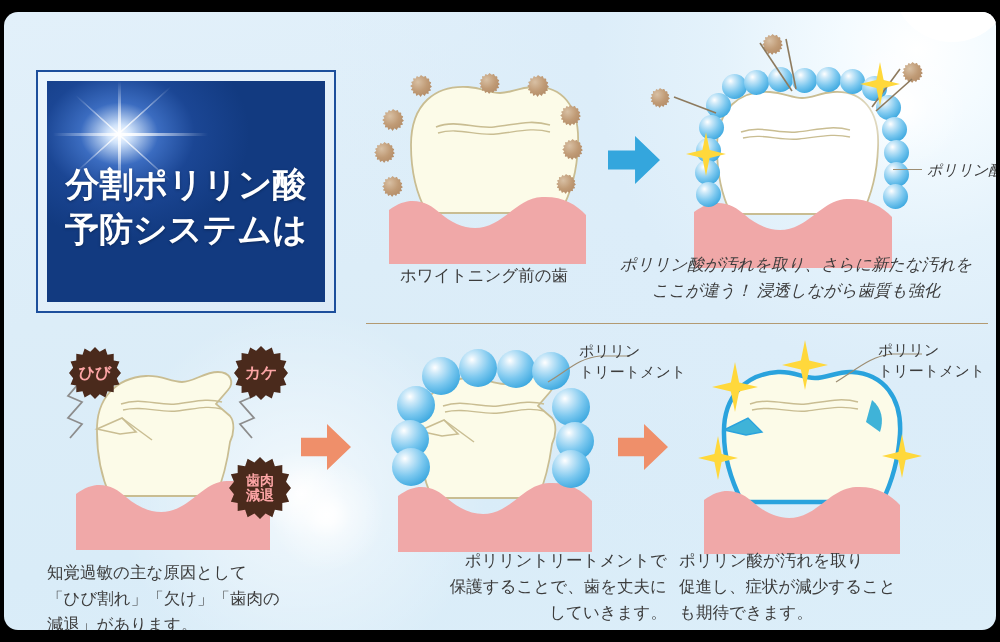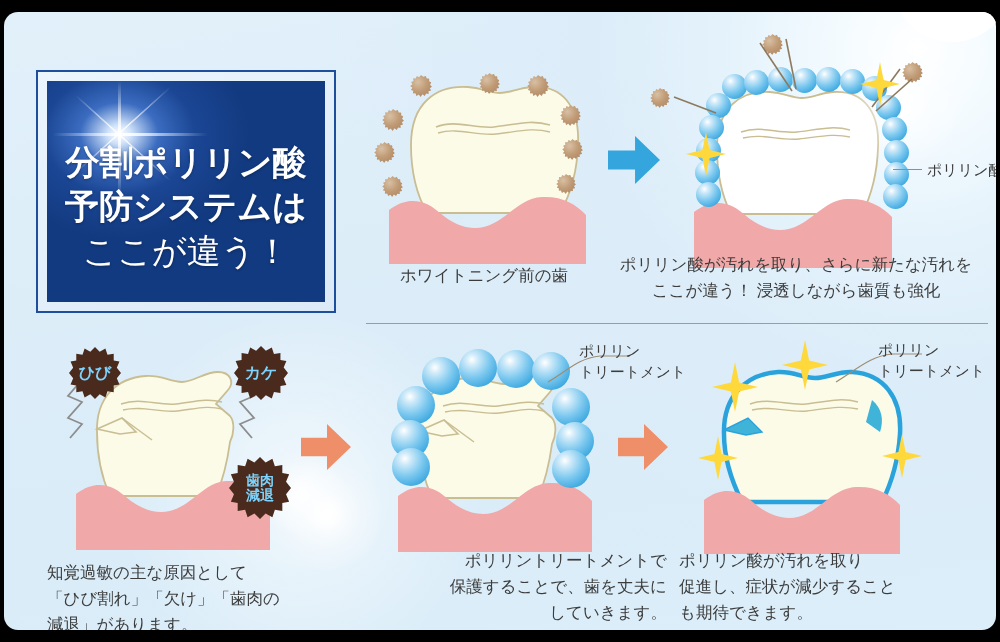--- a/index.html
+++ b/index.html
@@ -108,21 +108,21 @@
   }
   .leader {
     position: absolute;
     background: #9d8d72;
     height: 1px;
   }
   
   .burst {
     position: absolute;
     background: #4a2a1c;
-    color: #7dd3fc;
+    color: #fca5a5;
     display: flex; align-items: center; justify-content: center;
     text-align: center;
     font-weight: 700;
     line-height: 1.08;
     clip-path: polygon(
       50% 0%, 59% 9%, 70% 3%, 74% 15%, 86% 13%, 86% 26%, 97% 28%, 92% 40%,
       100% 50%, 92% 60%, 97% 72%, 86% 74%, 86% 87%, 74% 85%, 70% 97%, 59% 91%,
       50% 100%, 41% 91%, 30% 97%, 26% 85%, 14% 87%, 14% 74%, 3% 72%, 8% 60%,
       0% 50%, 8% 40%, 3% 28%, 14% 26%, 14% 13%, 26% 15%, 30% 3%, 41% 9%);
   }
@@ -169,21 +169,20 @@
 
     <div id="title-box">
       <div id="title-inner">
         <div class="t-ray" id="tr-h"></div>
         <div class="t-ray" id="tr-v"></div>
         <div class="t-ray" id="tr-d1"></div>
         <div class="t-ray" id="tr-d2"></div>
         <div id="title-text">
           <div>分割ポリリン酸</div>
           <div>予防システムは</div>
-          <div class="l3">ここが違う！</div>
         </div>
       </div>
     </div>
 
     <div id="divider"></div>
 
     <div class="panel-box" style="left:360px; top:45px; width:240px; height:215px;">
       <svg width="240" height="215" viewBox="0 0 240 215">
         <path d="M47 88 C47 46 72 28 104 30 C118 31 126 36 136 36 C146 36 154 31 168 30 C197 28 216 48 214 88
                  C213 118 205 140 196 156 L63 156 C54 140 47 118 47 88 Z" fill="#fcfbe8" stroke="#c9bd92" stroke-width="1.8"></path>
@@ -199,21 +198,21 @@
       <div class="germ" style="left:198px; top:82px; width:21px; height:21px;"></div>
       <div class="germ" style="left:192px; top:117px; width:20px; height:20px;"></div>
       <div class="germ" style="left:18px;  top:52px; width:22px; height:22px;"></div>
       <div class="germ" style="left:10px;  top:85px; width:21px; height:21px;"></div>
       <div class="germ" style="left:18px;  top:119px; width:21px; height:21px;"></div>
       <div class="caption cap-center" style="left:-8px; top:205px; width:256px;">ホワイトニング前の歯</div>
     </div>
 
     <div class="arrow-shape" style="left:604px; top:124px; width:52px; height:48px; background:#34a6dd;"></div>
 
-    <div class="panel-box" style="left:640px; top:40px; width:300px; height:225px;">
+    <div class="panel-box" style="left:640px; top:40px; width:300px; height:225px;font-style:italic;">
       
       <div class="glow" style="left:182px; top:-22px; width:150px; height:150px;"></div>
       <svg width="300" height="225" viewBox="0 0 300 225">
         <path d="M73 96 C73 56 96 38 126 40 C140 41 148 46 158 46 C168 46 176 41 189 40 C218 38 236 58 234 96
                  C233 124 226 146 218 162 L87 162 C79 146 73 124 73 96 Z" fill="#ffffff" stroke="#c9bd92" stroke-width="1.8"></path>
         <path d="M97 80 C117 73 134 82 153 80 C172 78 188 73 206 78" fill="none" stroke="#c9bd92" stroke-width="1.5"></path>
         <path d="M99 86 C119 81 136 89 155 87 C174 85 189 81 206 85" fill="none" stroke="#c9bd92" stroke-width="1.3"></path>
         <path d="M50 160 C71 144 89 152 101 163 C117 177 137 183 155 173 C171 165 183 148 203 147
                  C223 146 238 154 248 165 L248 216 L50 216 Z" fill="#f0a8a8"></path>
       </svg>

